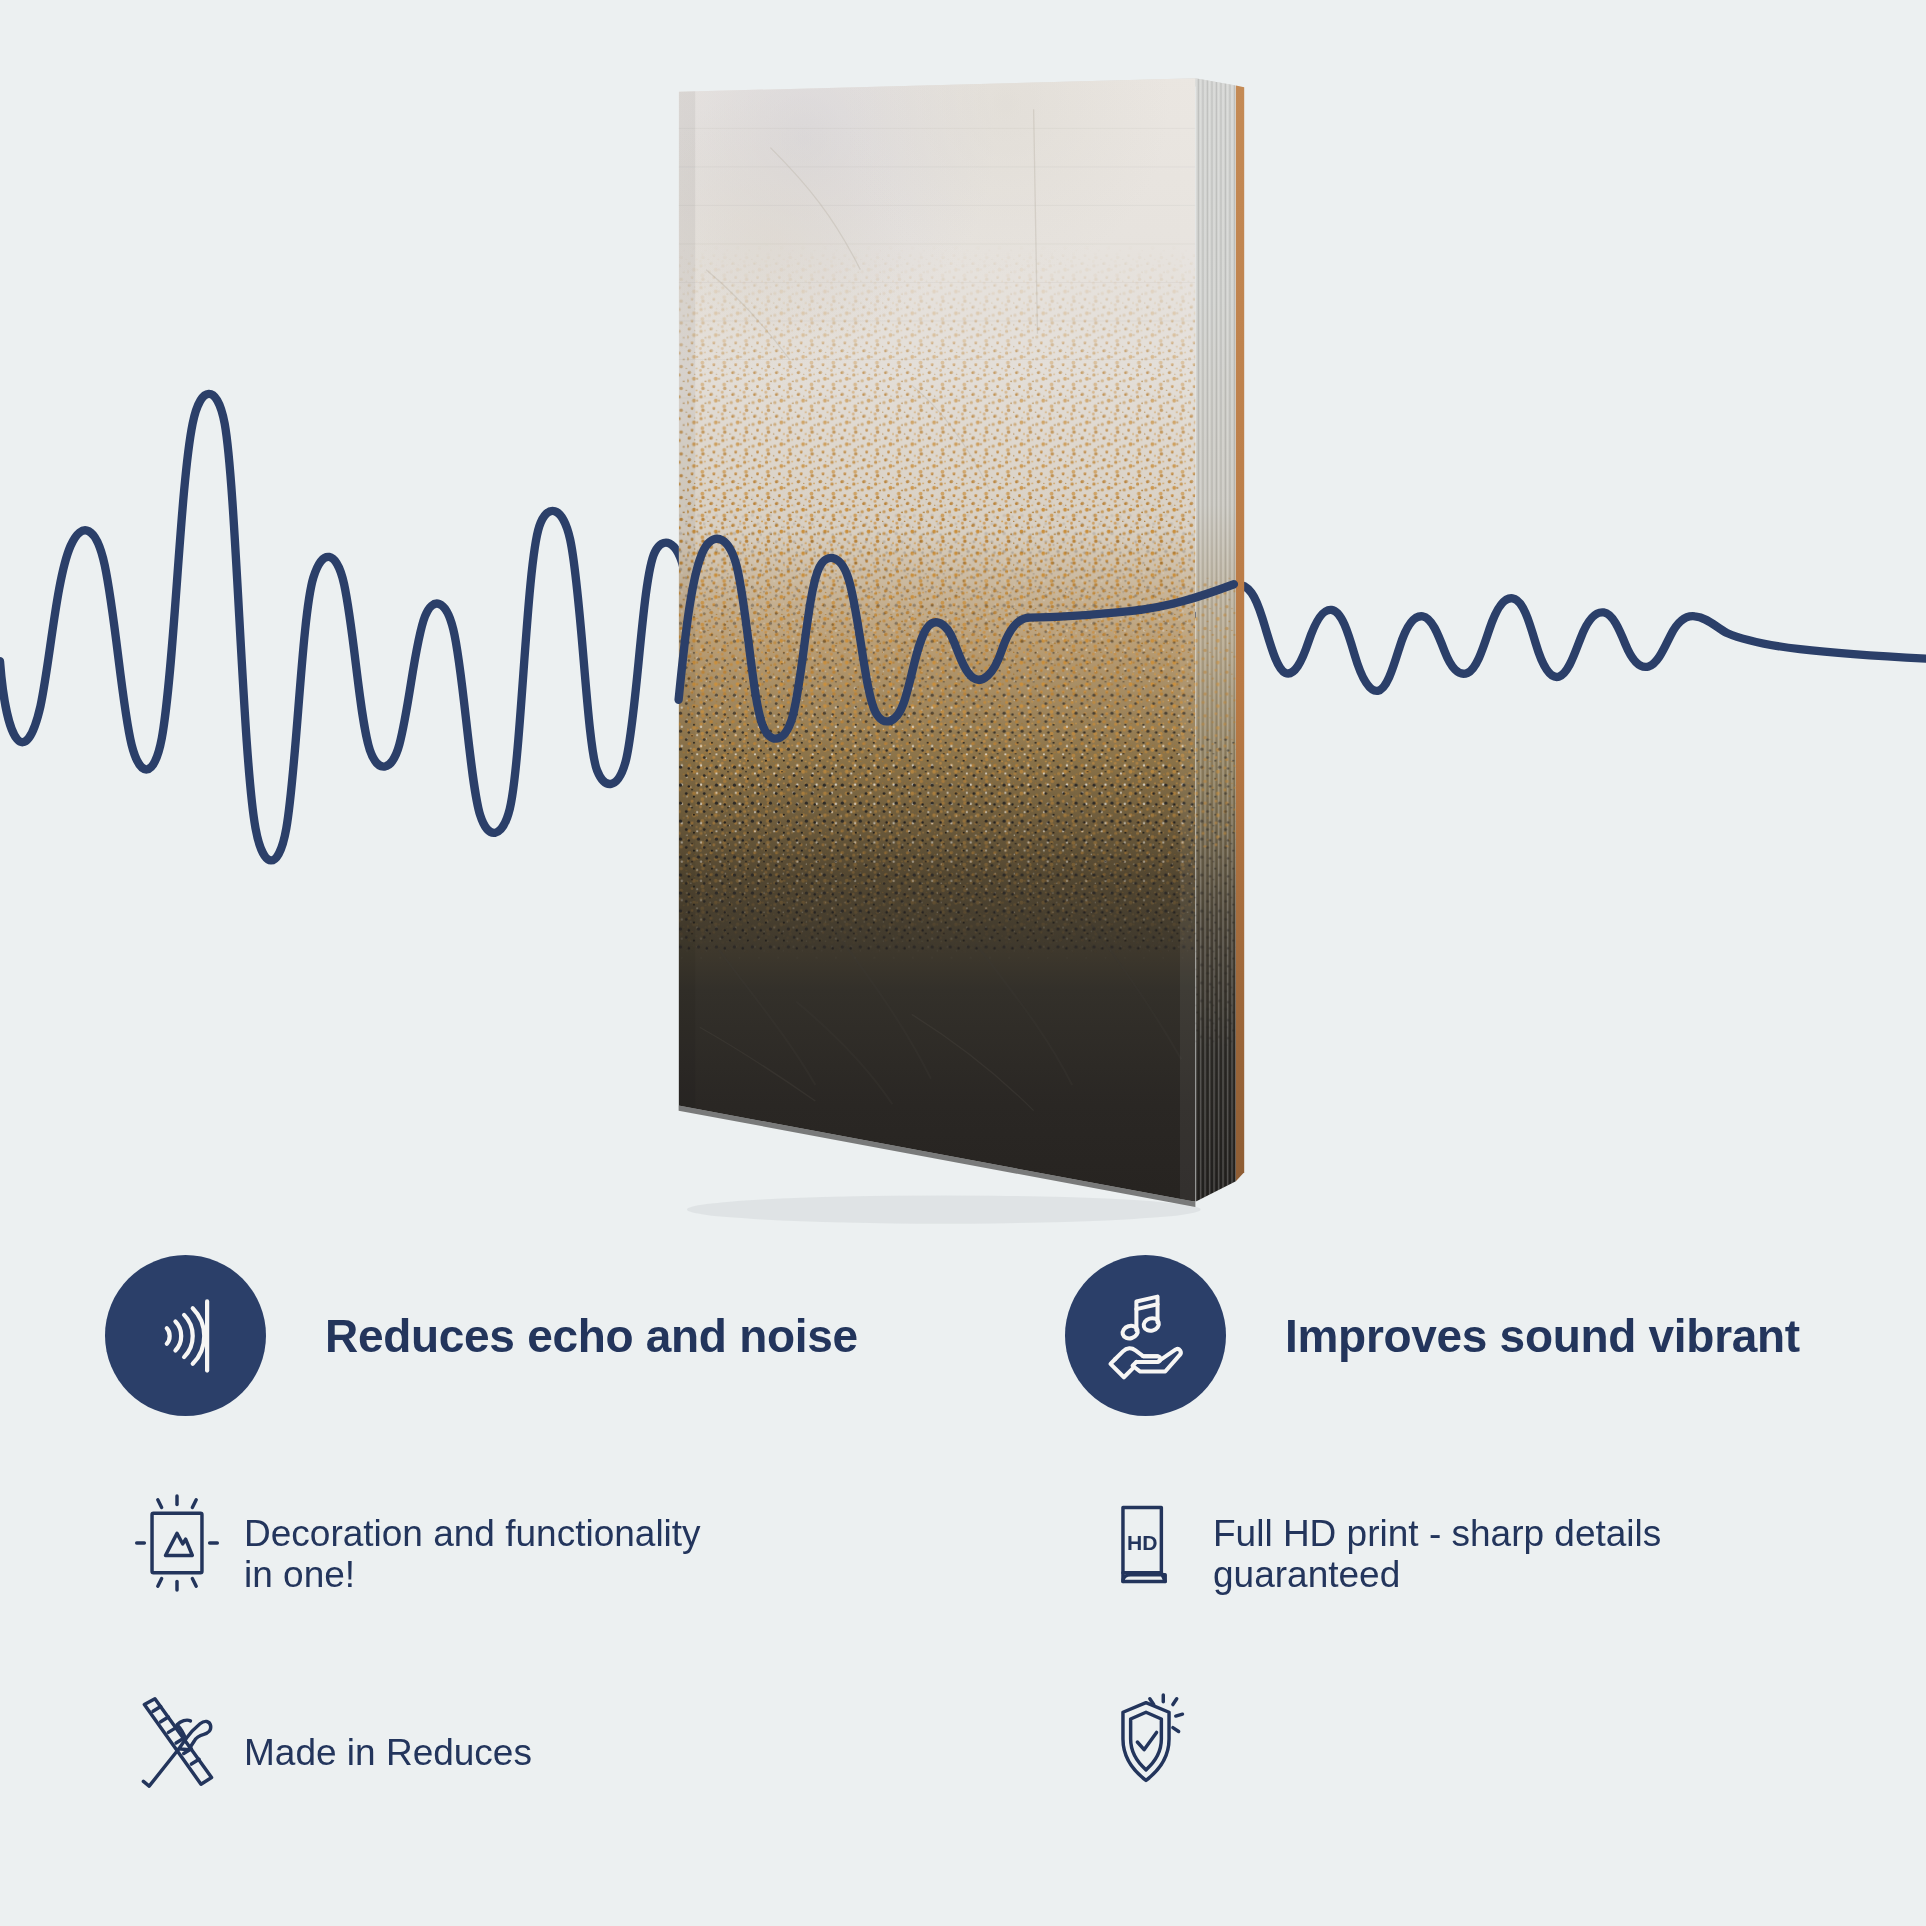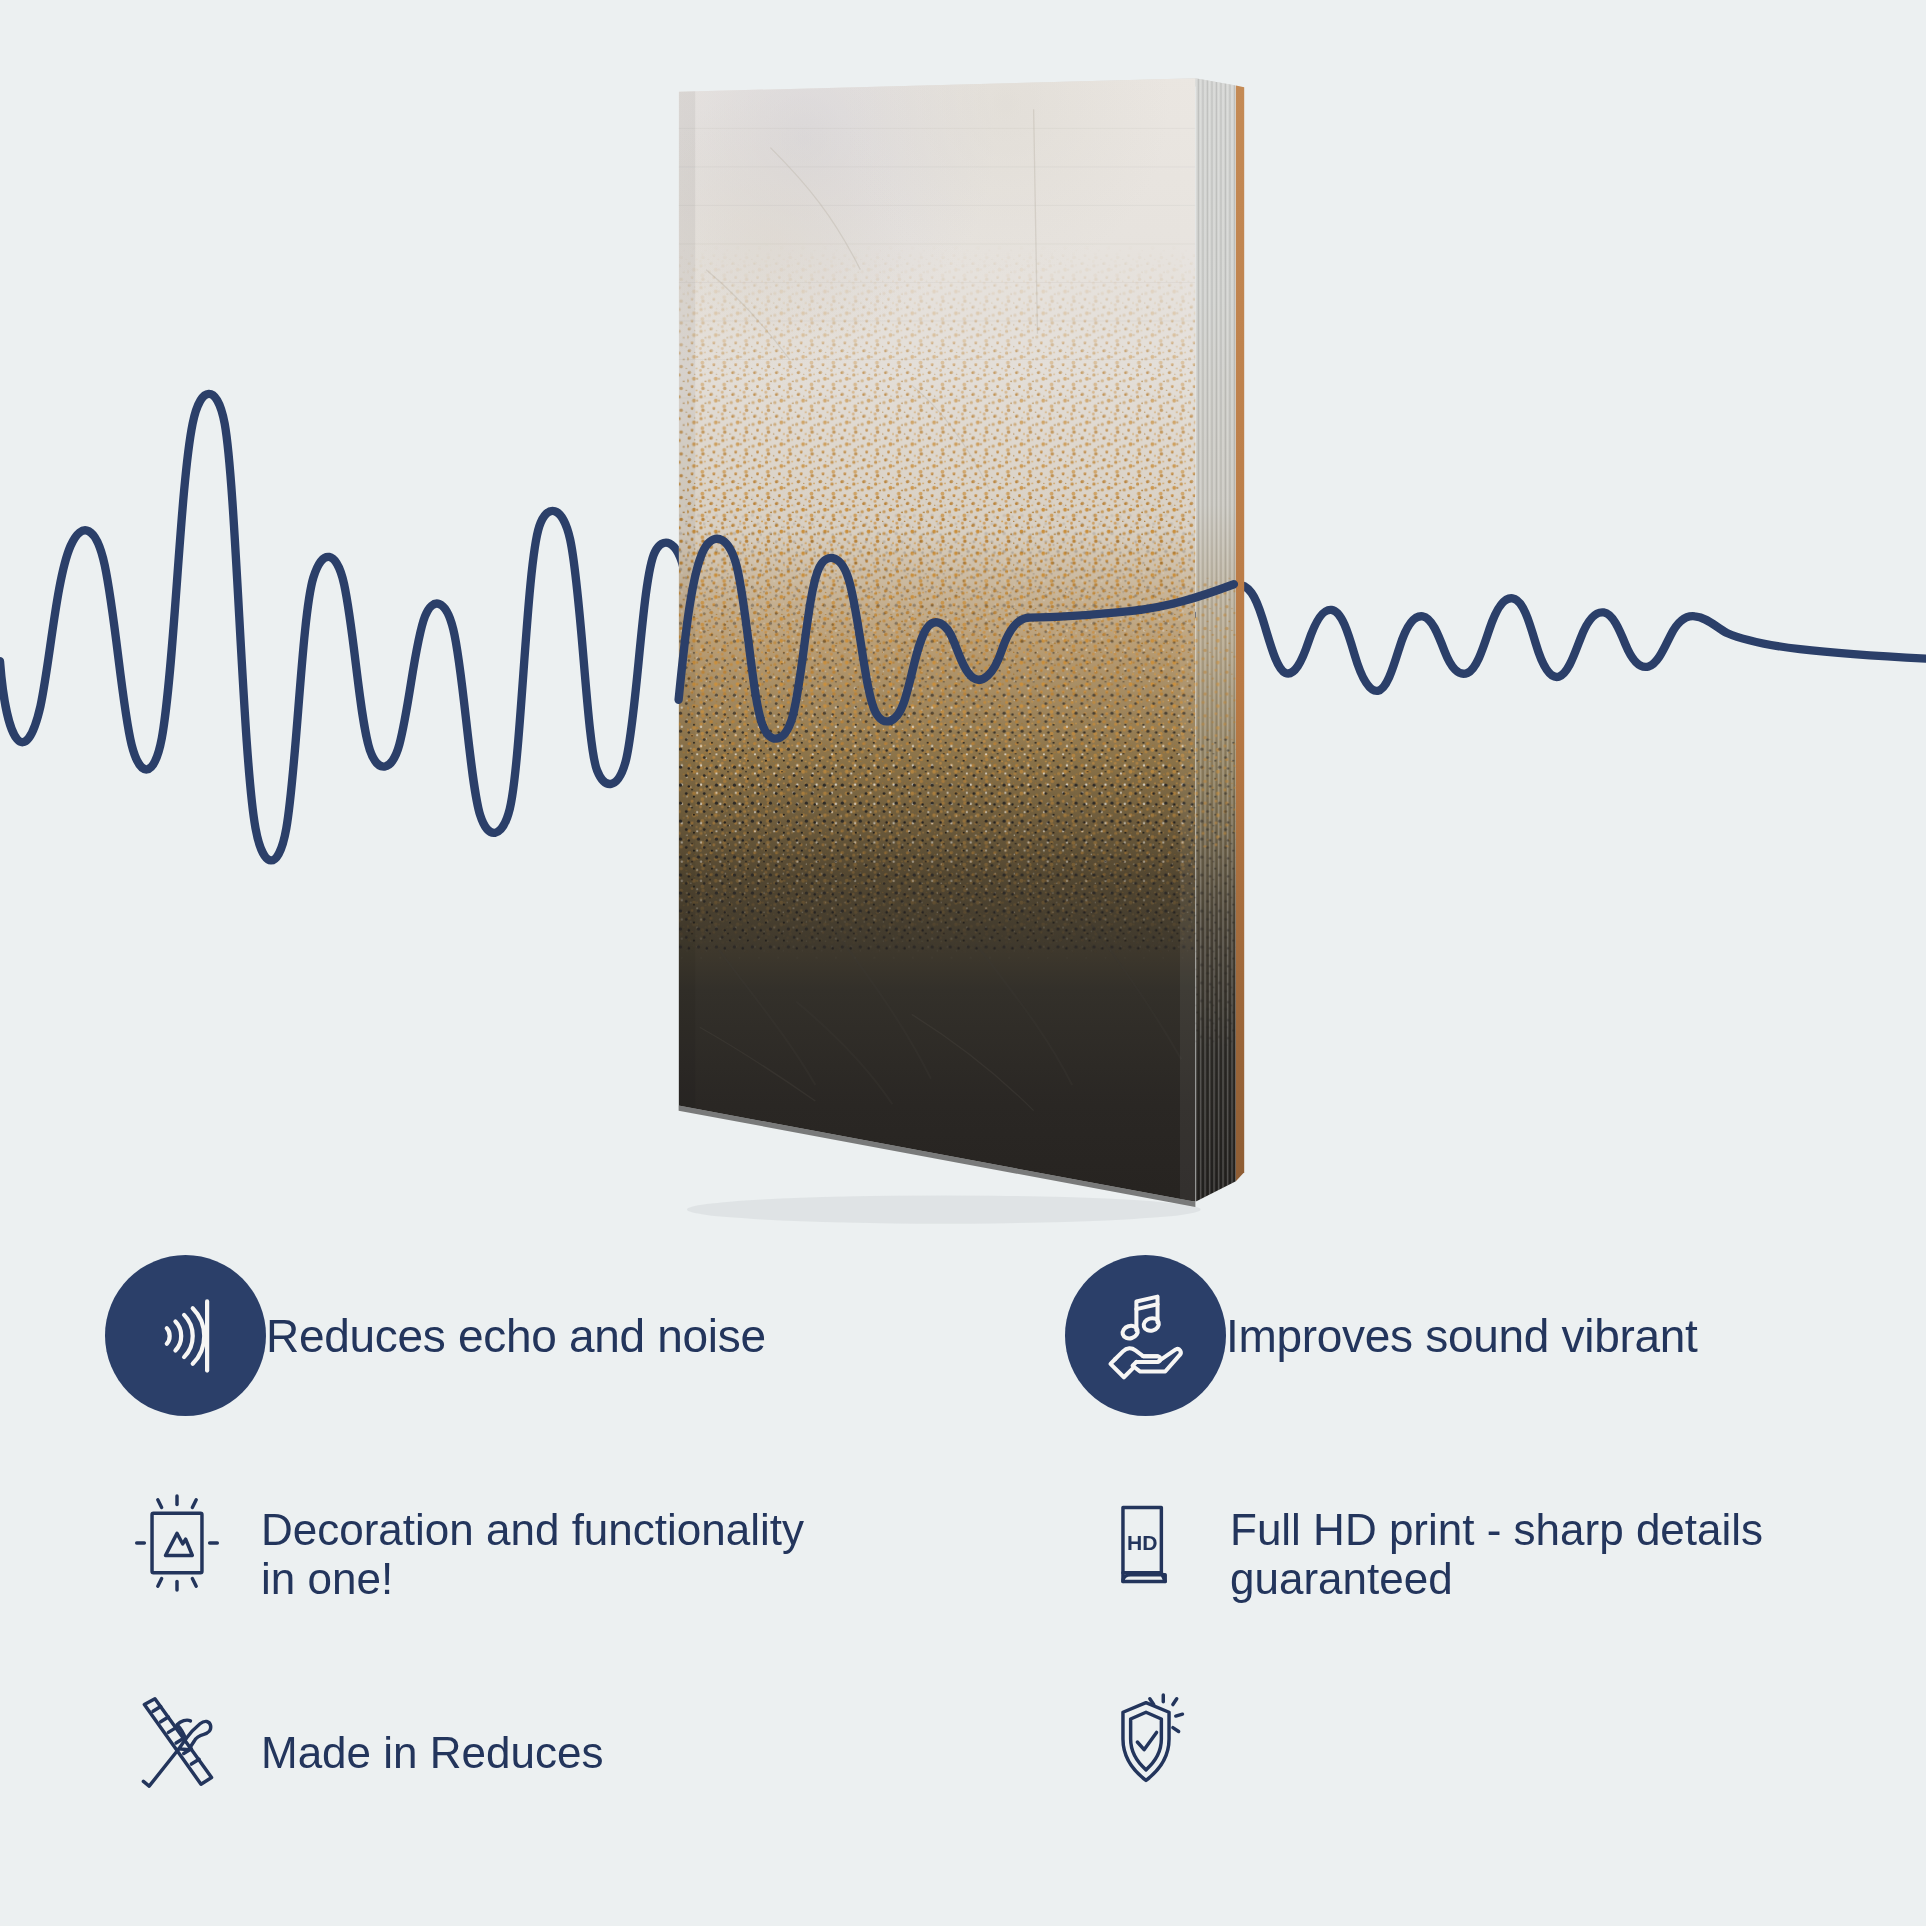--- a/index.html
+++ b/index.html
@@ -21,39 +21,40 @@
   
   .badges{position:absolute;left:0;top:1255px;width:1926px;height:167px;}
   .badge{position:absolute;display:flex;align-items:center;}
   .badge .circle{
     width:161px;height:161px;border-radius:50%;
     background:#2b3f69;
     display:flex;align-items:center;justify-content:center;
     flex:0 0 auto;
   }
   .badge .btitle{
+    margin-left:59px;
     font-size:46px;
-    font-weight:normal;
+    font-weight:bold;
     color:#23355c;
     letter-spacing:-0.3px;
     white-space:nowrap;
     text-align:right;
   }
   #badge-1{left:105px;top:0;}
   #badge-2{left:1065px;top:0;}
 
   
   .rows{position:absolute;left:0;top:1490px;width:1926px;}
   .frow{position:absolute;display:flex;align-items:center;}
   .frow .ico{width:122px;height:128px;flex:0 0 auto;display:flex;align-items:flex-start;justify-content:center;}
   .frow .rtext{
-    font-size:44px;
+    font-size:37px;
     color:#23355c;
     line-height:1.12;
-    margin-left:23px;
+    margin-left:6px;
     white-space:pre-line;
   }
   #row-1{left:116px;top:0px;}
   #row-2{left:116px;top:199px;}
   #row-3{left:1085px;top:0px;}
   #row-4{left:1085px;top:199px;}
 </style>
 </head>
 <body>
 

